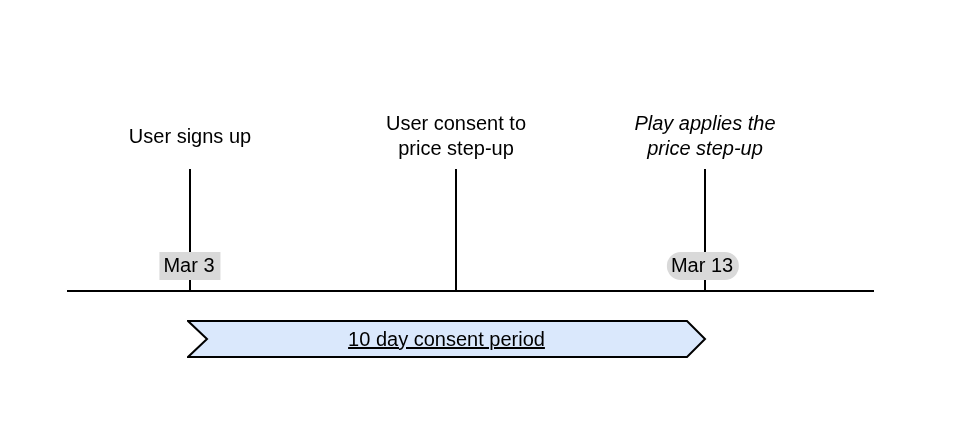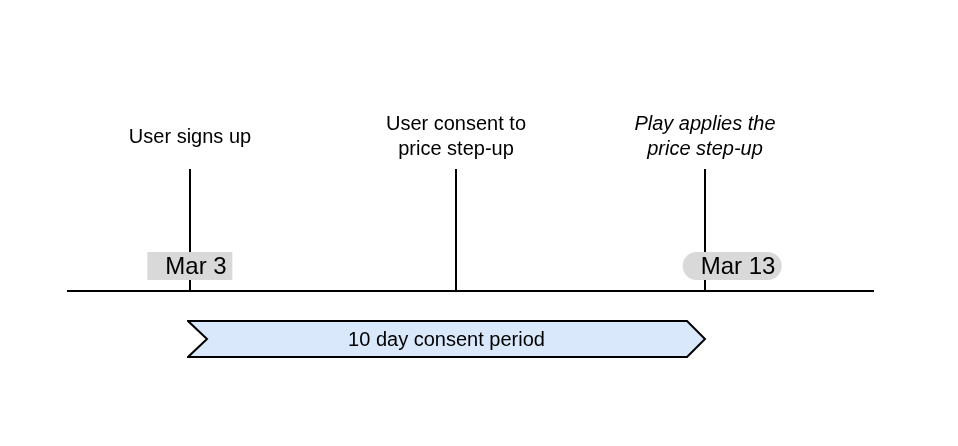--- a/index.html
+++ b/index.html
@@ -43,51 +43,52 @@
     text-align: center;
     font-size: 20px;
     line-height: 25px;
     white-space: pre-line;
   }
   .event-date {
     position: absolute;
     top: 243px;
     transform: translateX(-50%);
     background: var(--date-bg, #d9d9d9);
-    padding: 2px 6px 3px 18px;
-    font-size: 24px;
+    padding: 2px 6px 3px 4px;
+    font-size: 20px;
     line-height: 23px;
     white-space: nowrap;
   }
   .tick-1 { left: 189px; }
   .tick-2 { left: 455px; }
   .tick-3 { left: 704px; }
   .title-1 { left: 70px; }
   .title-2 { left: 336px; }
   .title-3 { left: 585px; font-style: italic; }
   .date-1 { left: 190px; }
   .date-2 { left: 456px; }
-  .date-3 { left: 732px; border-radius: 14px; }
+  .date-3 { left: 703px; border-radius: 14px; }
   .period-banner-svg {
     position: absolute;
     left: 187px;
     top: 311px;
     width: 520px;
     height: 38px;
   }
   .period-label {
     position: absolute;
     left: 188px;
     top: 312px;
     width: 517px;
     height: 36px;
     display: flex;
     align-items: center;
     justify-content: center;
     font-size: 20px;
+    text-decoration: underline;
   }
 </style>
 </head>
 <body>
 
 <div class="canvas" style="--line-color: #000000; --date-bg: #d9d9d9;">
 
   <div class="timeline-axis"></div>
 
   <div class="event-tick tick-1"></div>

